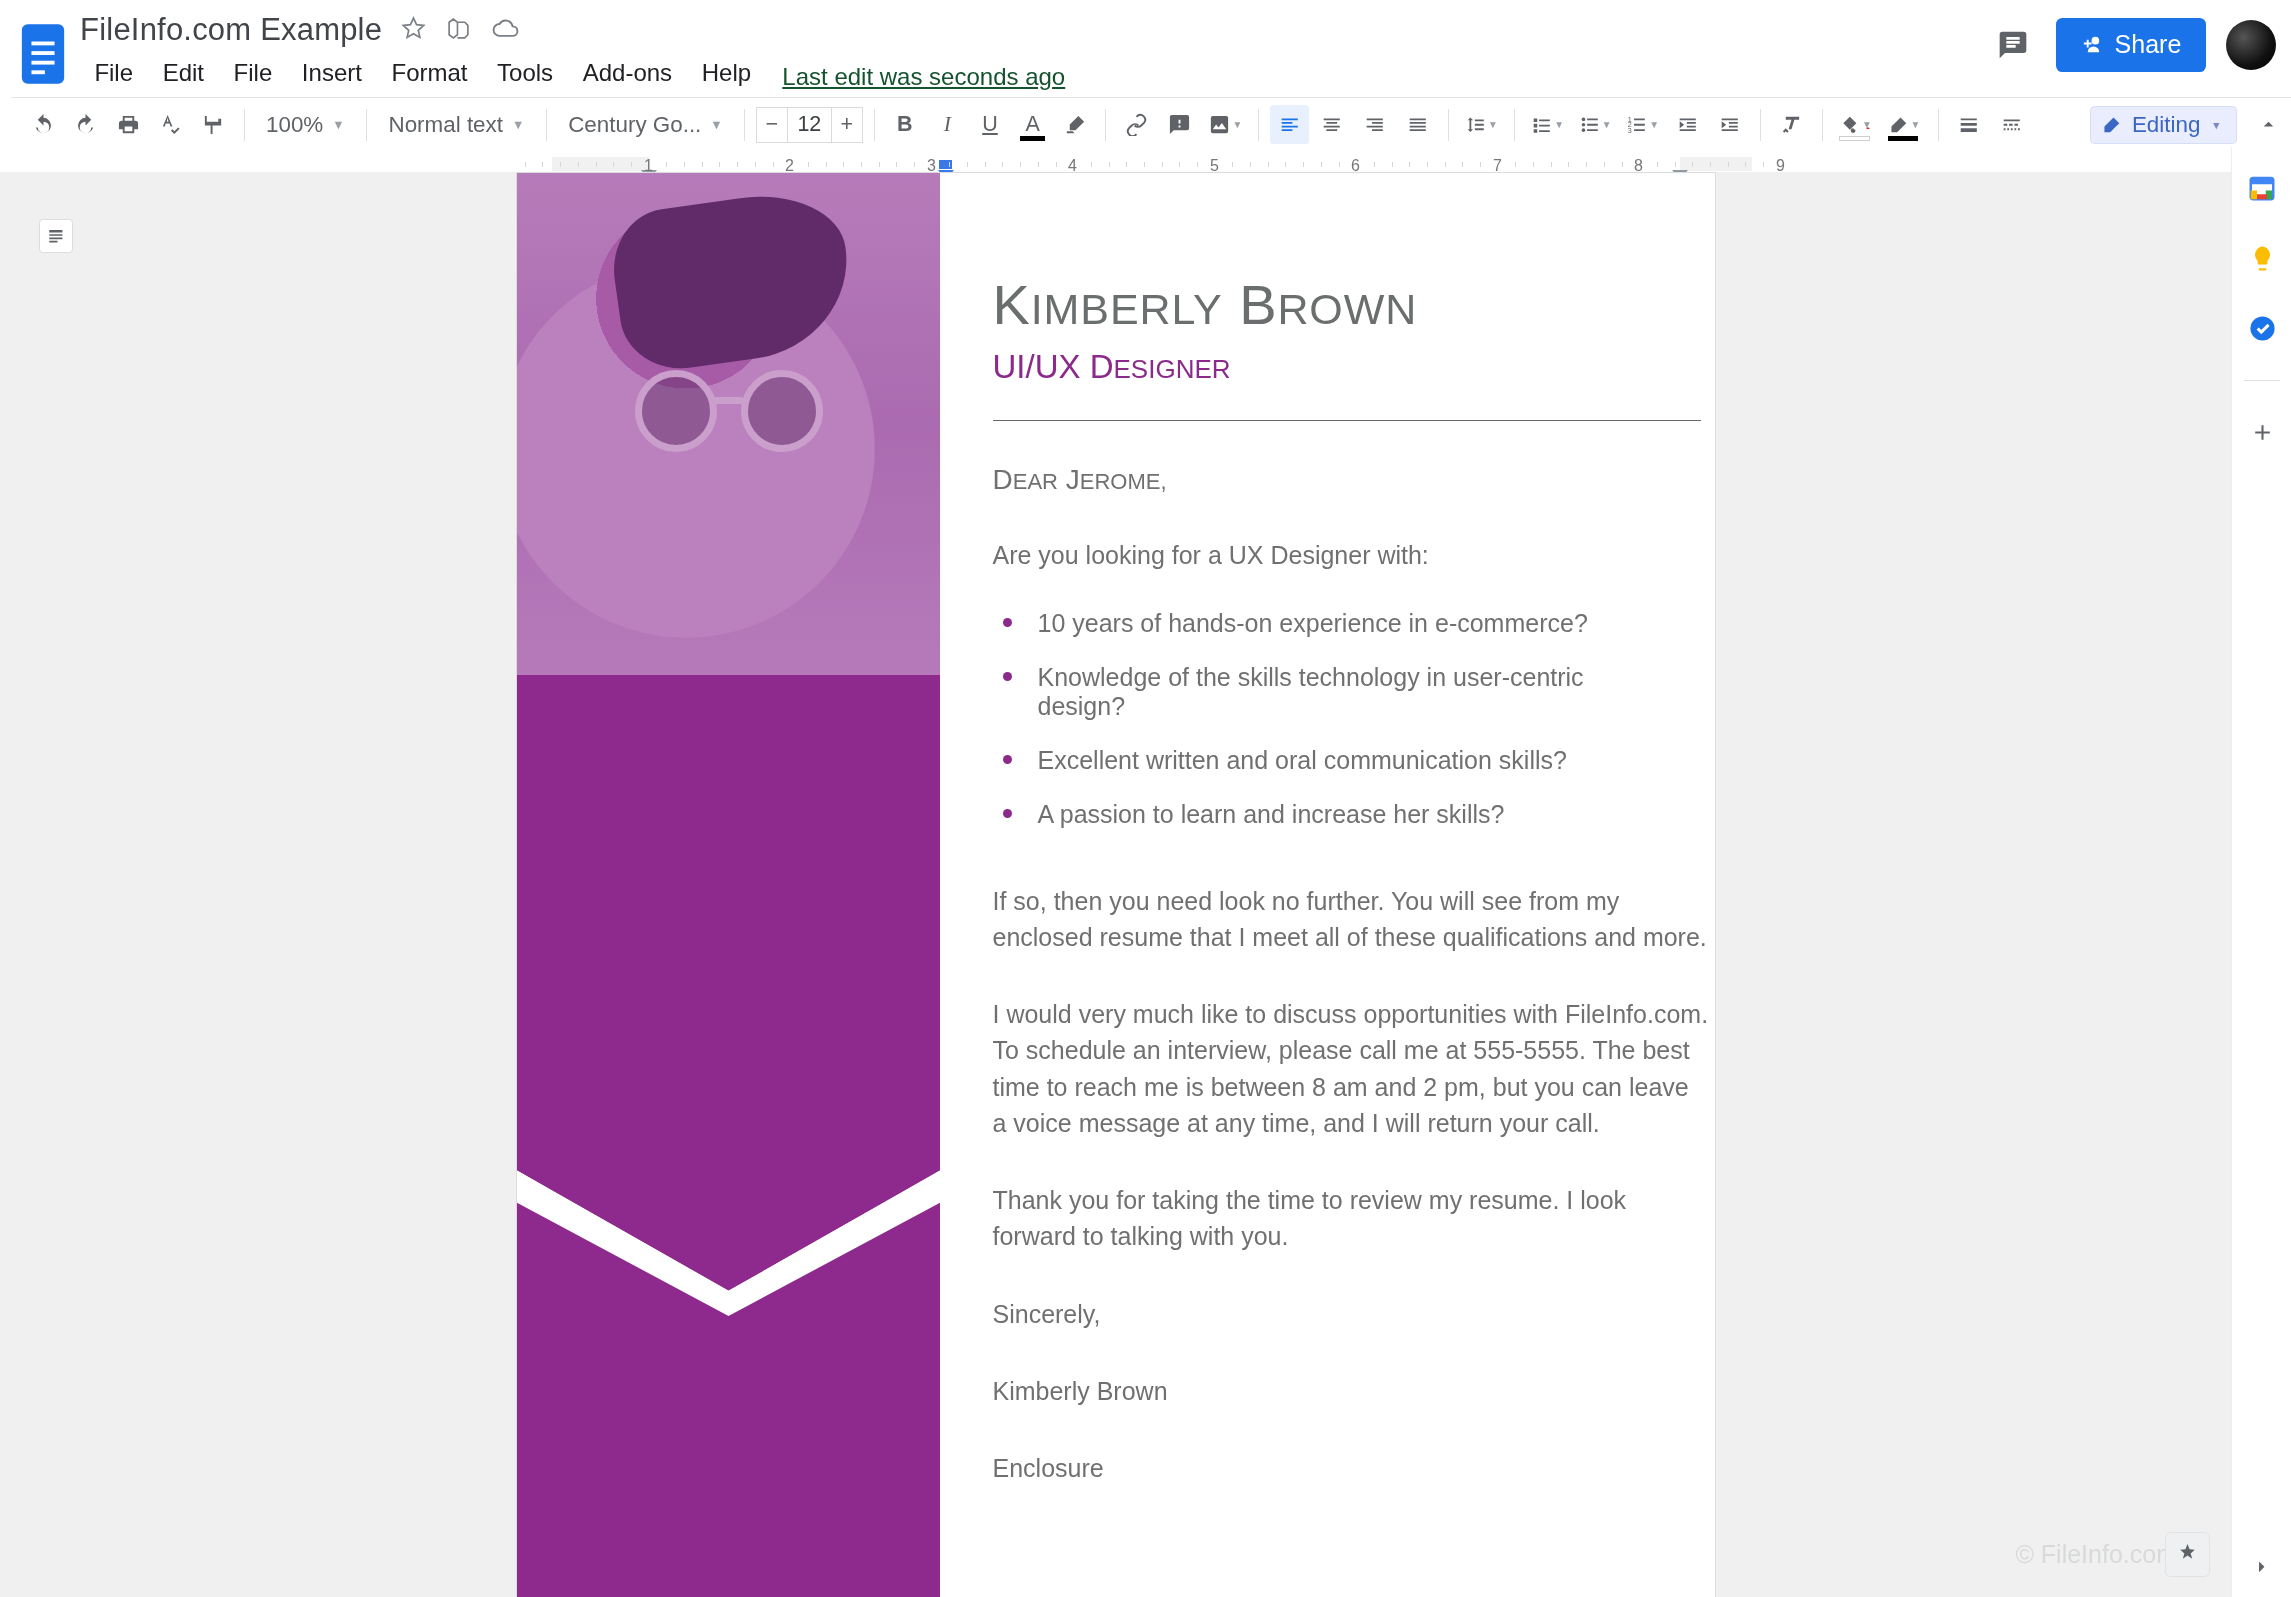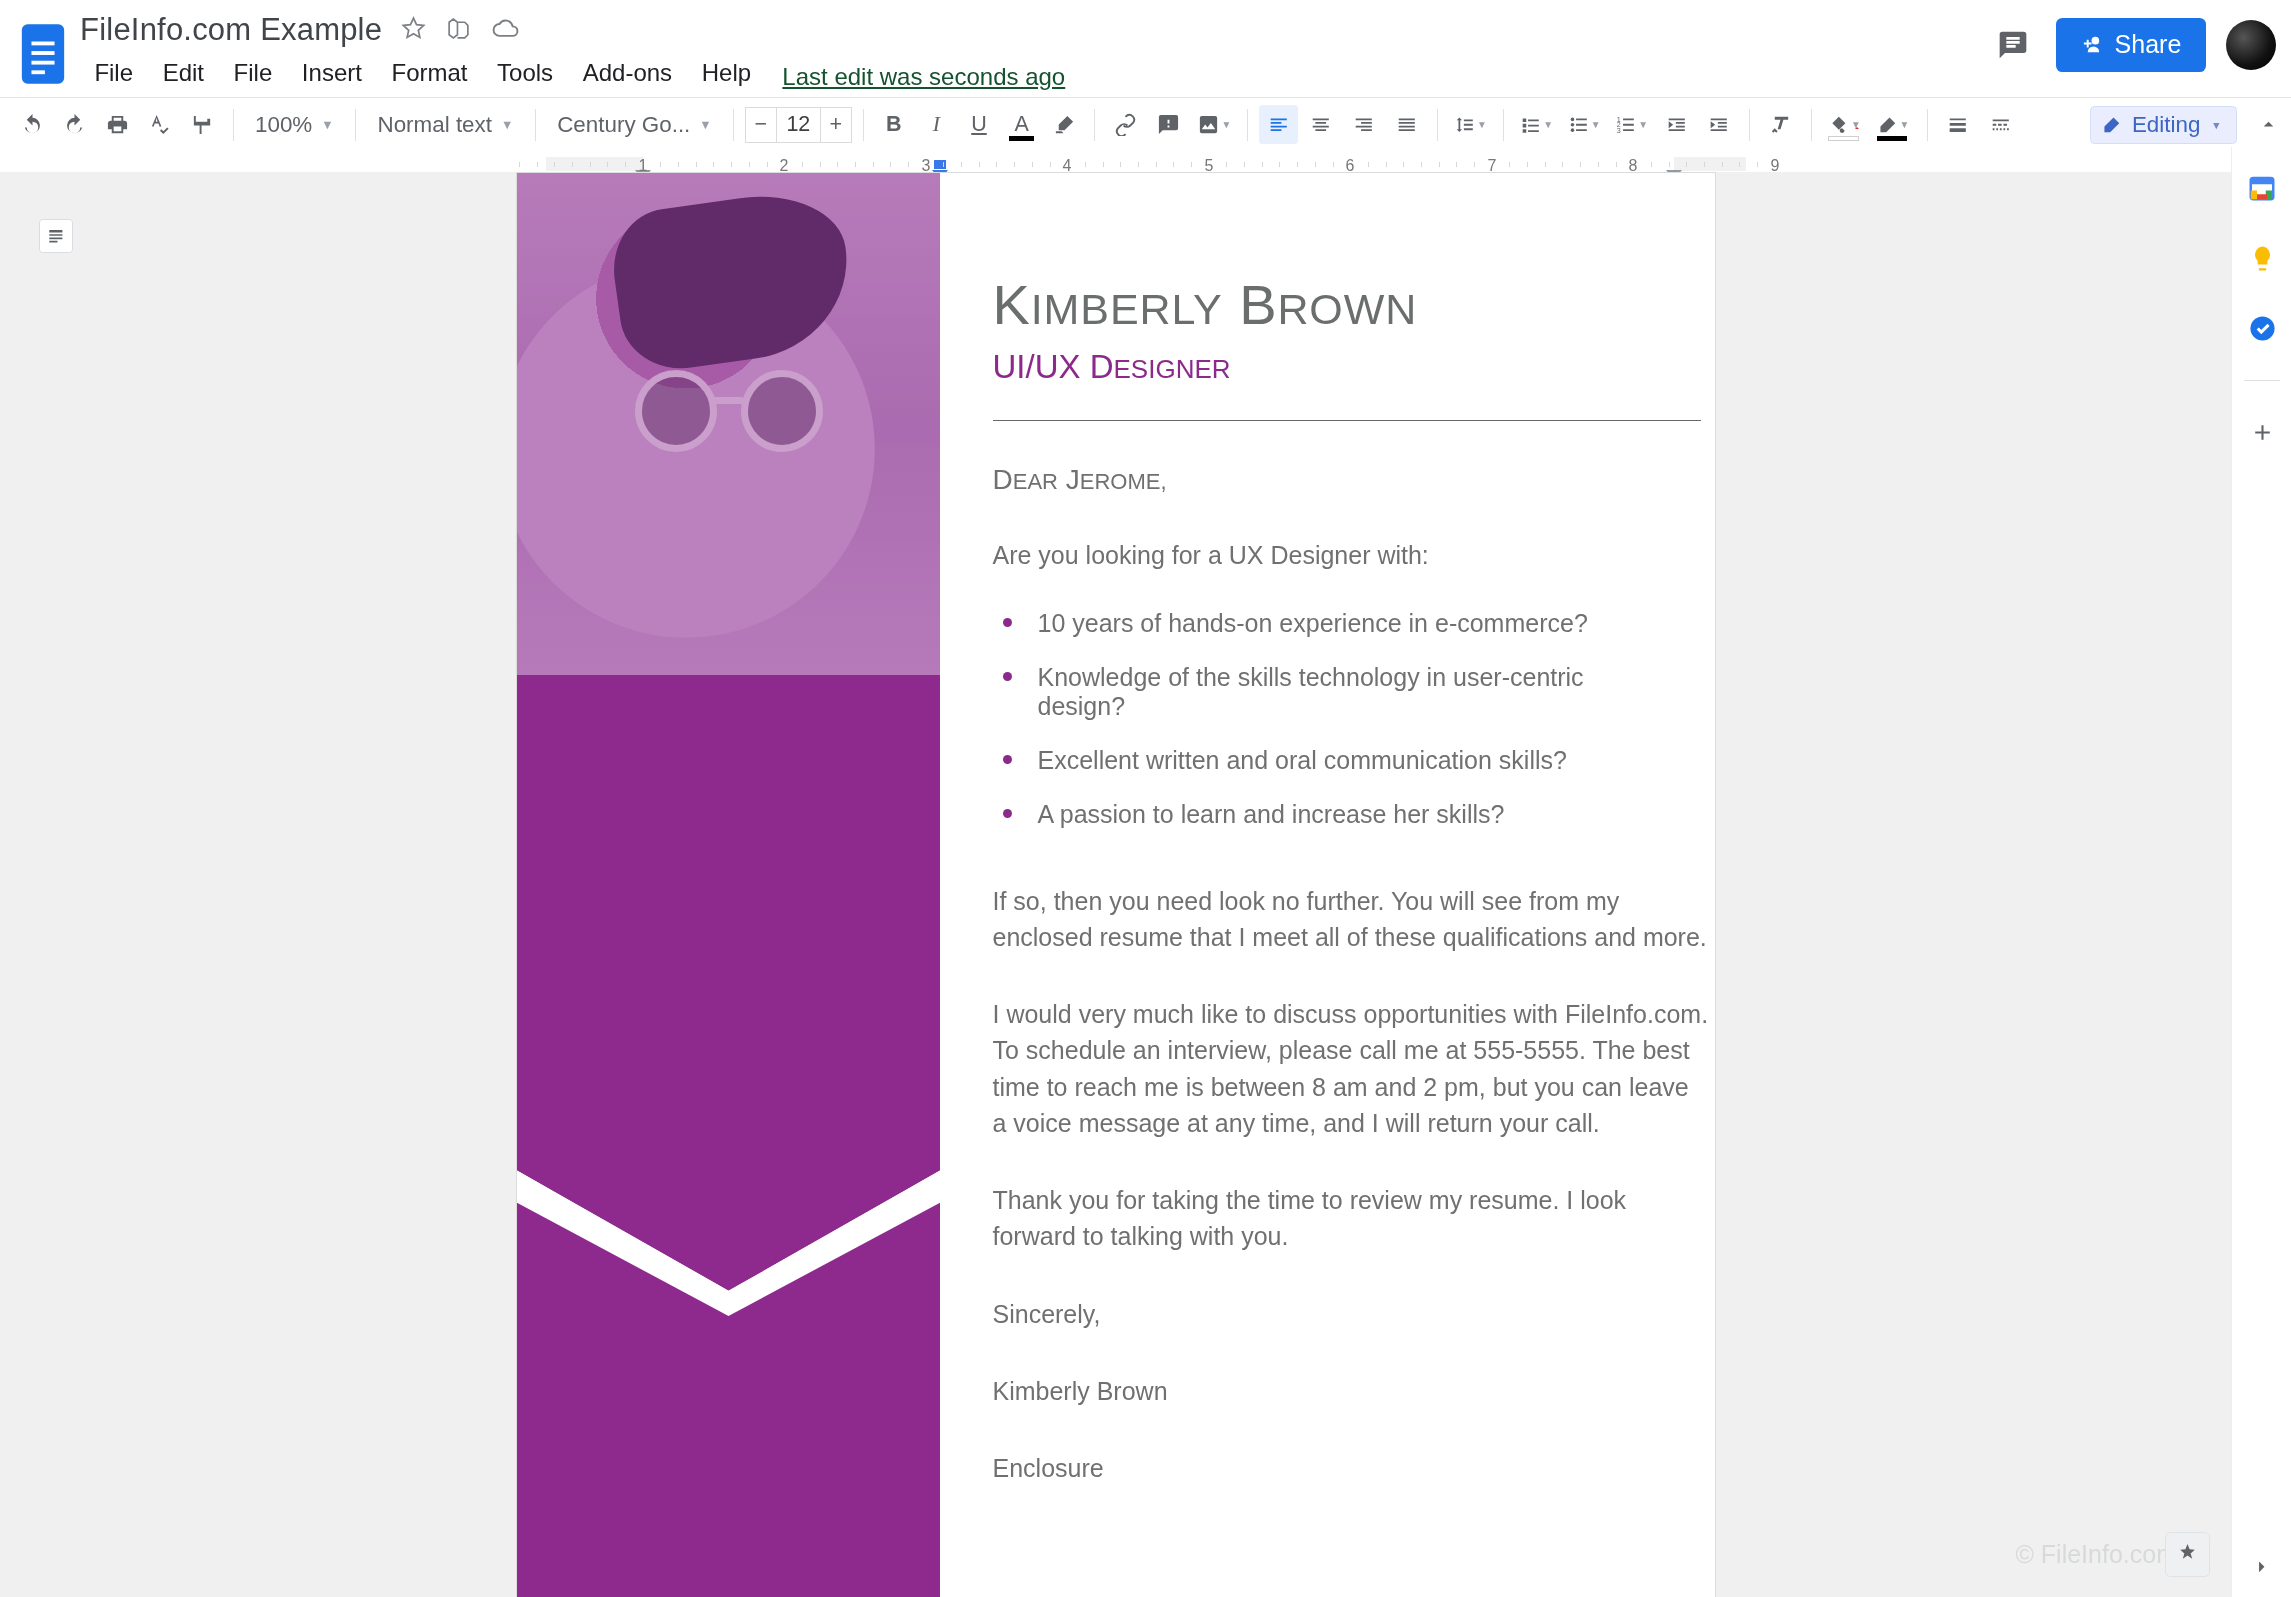--- a/index.html
+++ b/index.html
@@ -15,21 +15,21 @@
 .title-icon { color:#7a7f85; cursor:pointer; }
 .menu-row { display:flex; align-items:flex-end; gap:1px; height:36px; margin-top:5px; }
 .menu-item { font-size:24px; color:#202124; padding:3.6px 14.3px; cursor:pointer; }
 .last-edit { font-size:24px; color:#14532d; text-decoration:underline; margin-left:16px; cursor:pointer; }
 .hdr-right { display:flex; align-items:center; gap:19.7px; padding-top:7.2px; }
 .comment-btn { width:47px; height:47px; display:flex; align-items:center; justify-content:center; color:#5f6368; cursor:pointer; }
 .share-btn { background:#1a73e8; color:#fff; border:none; border-radius:6.3px; height:54px; padding:0 25px; font-size:25px; font-weight:500; display:flex; align-items:center; gap:10.7px; cursor:pointer; }
 .avatar { width:50px; height:50px; border-radius:50%; background:radial-gradient(circle at 35% 35%,#555 0%,#111 60%,#000 100%); }
 
 
-.toolbar-wrap { border-top:0.9px solid #e4e4e4; border-bottom:0.9px solid #e0e0e0; background:#fff; }
+.toolbar-wrap { border-top:0.9px solid #e4e4e4; border-bottom:0.9px solid #e0e0e0; background:#fff;margin-left:11px; }
 .toolbar { display:flex; align-items:center; height:54px; padding:0 12.5px; gap:3.6px; }
 .tb-btn { height:39px; min-width:39px; display:flex; align-items:center; justify-content:center; color:#5f6368; border-radius:3.6px; cursor:pointer; padding:0 5.4px; }
 .tb-sep { width:0.9px; height:32px; background:#e0e0e0; margin:0 7.2px; }
 .tb-dd { display:flex; align-items:center; gap:9px; color:#5f6368; font-size:22.4px; padding:0 10.7px; height:39px; cursor:pointer; }
 .tb-dd .caret { font-size:12.5px; color:#9aa0a6; }
 .font-size-box { display:flex; align-items:center; }
 .fs-btn { width:32px; height:36px; border:0.9px solid #d9dbdd; background:#fff; display:flex; align-items:center; justify-content:center; color:#5f6368; cursor:pointer; font-size:21.5px; }
 .fs-input { width:43px; height:36px; border:0.9px solid #d9dbdd; border-left:none; border-right:none; text-align:center; font-size:21.5px; color:#3c4043; }
 .tb-btn.active { background:#e8f0fe; color:#1a73e8; }
 .mode-pill { margin-left:auto; display:flex; align-items:center; gap:10.7px; background:#e9edfd; border:0.9px solid #d6ddf7; border-radius:4.5px; height:38px; padding:0 14.3px 0 10.7px; color:#3c66c4; font-size:22.4px; cursor:pointer; }

